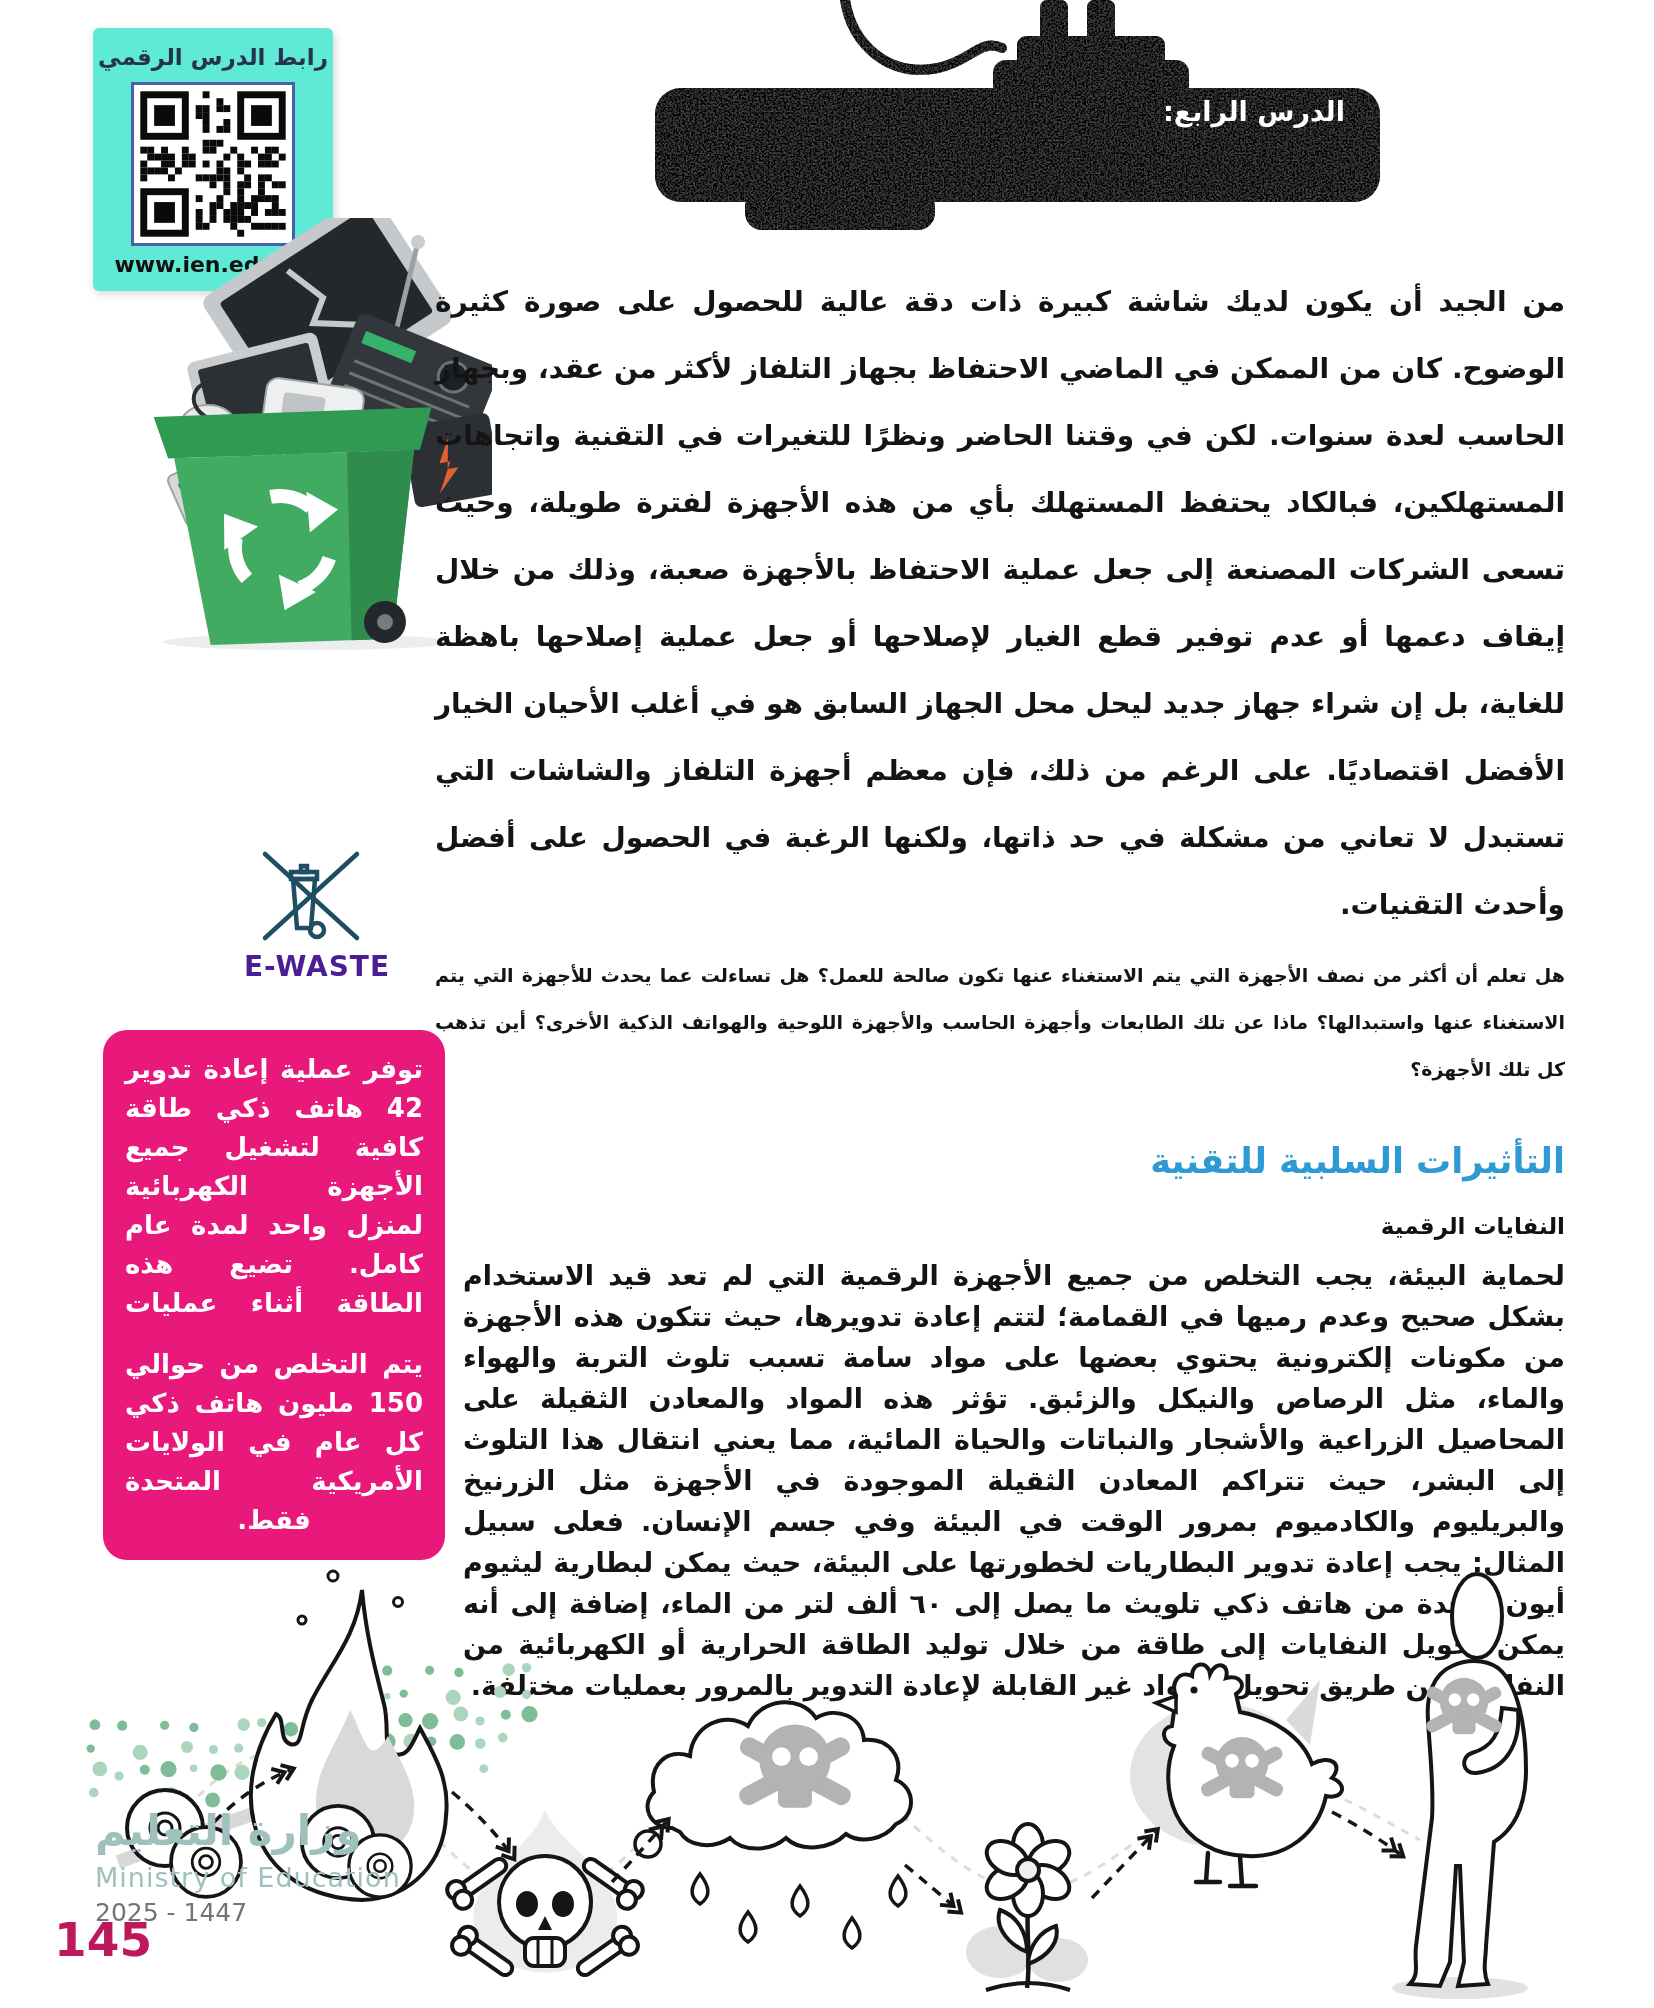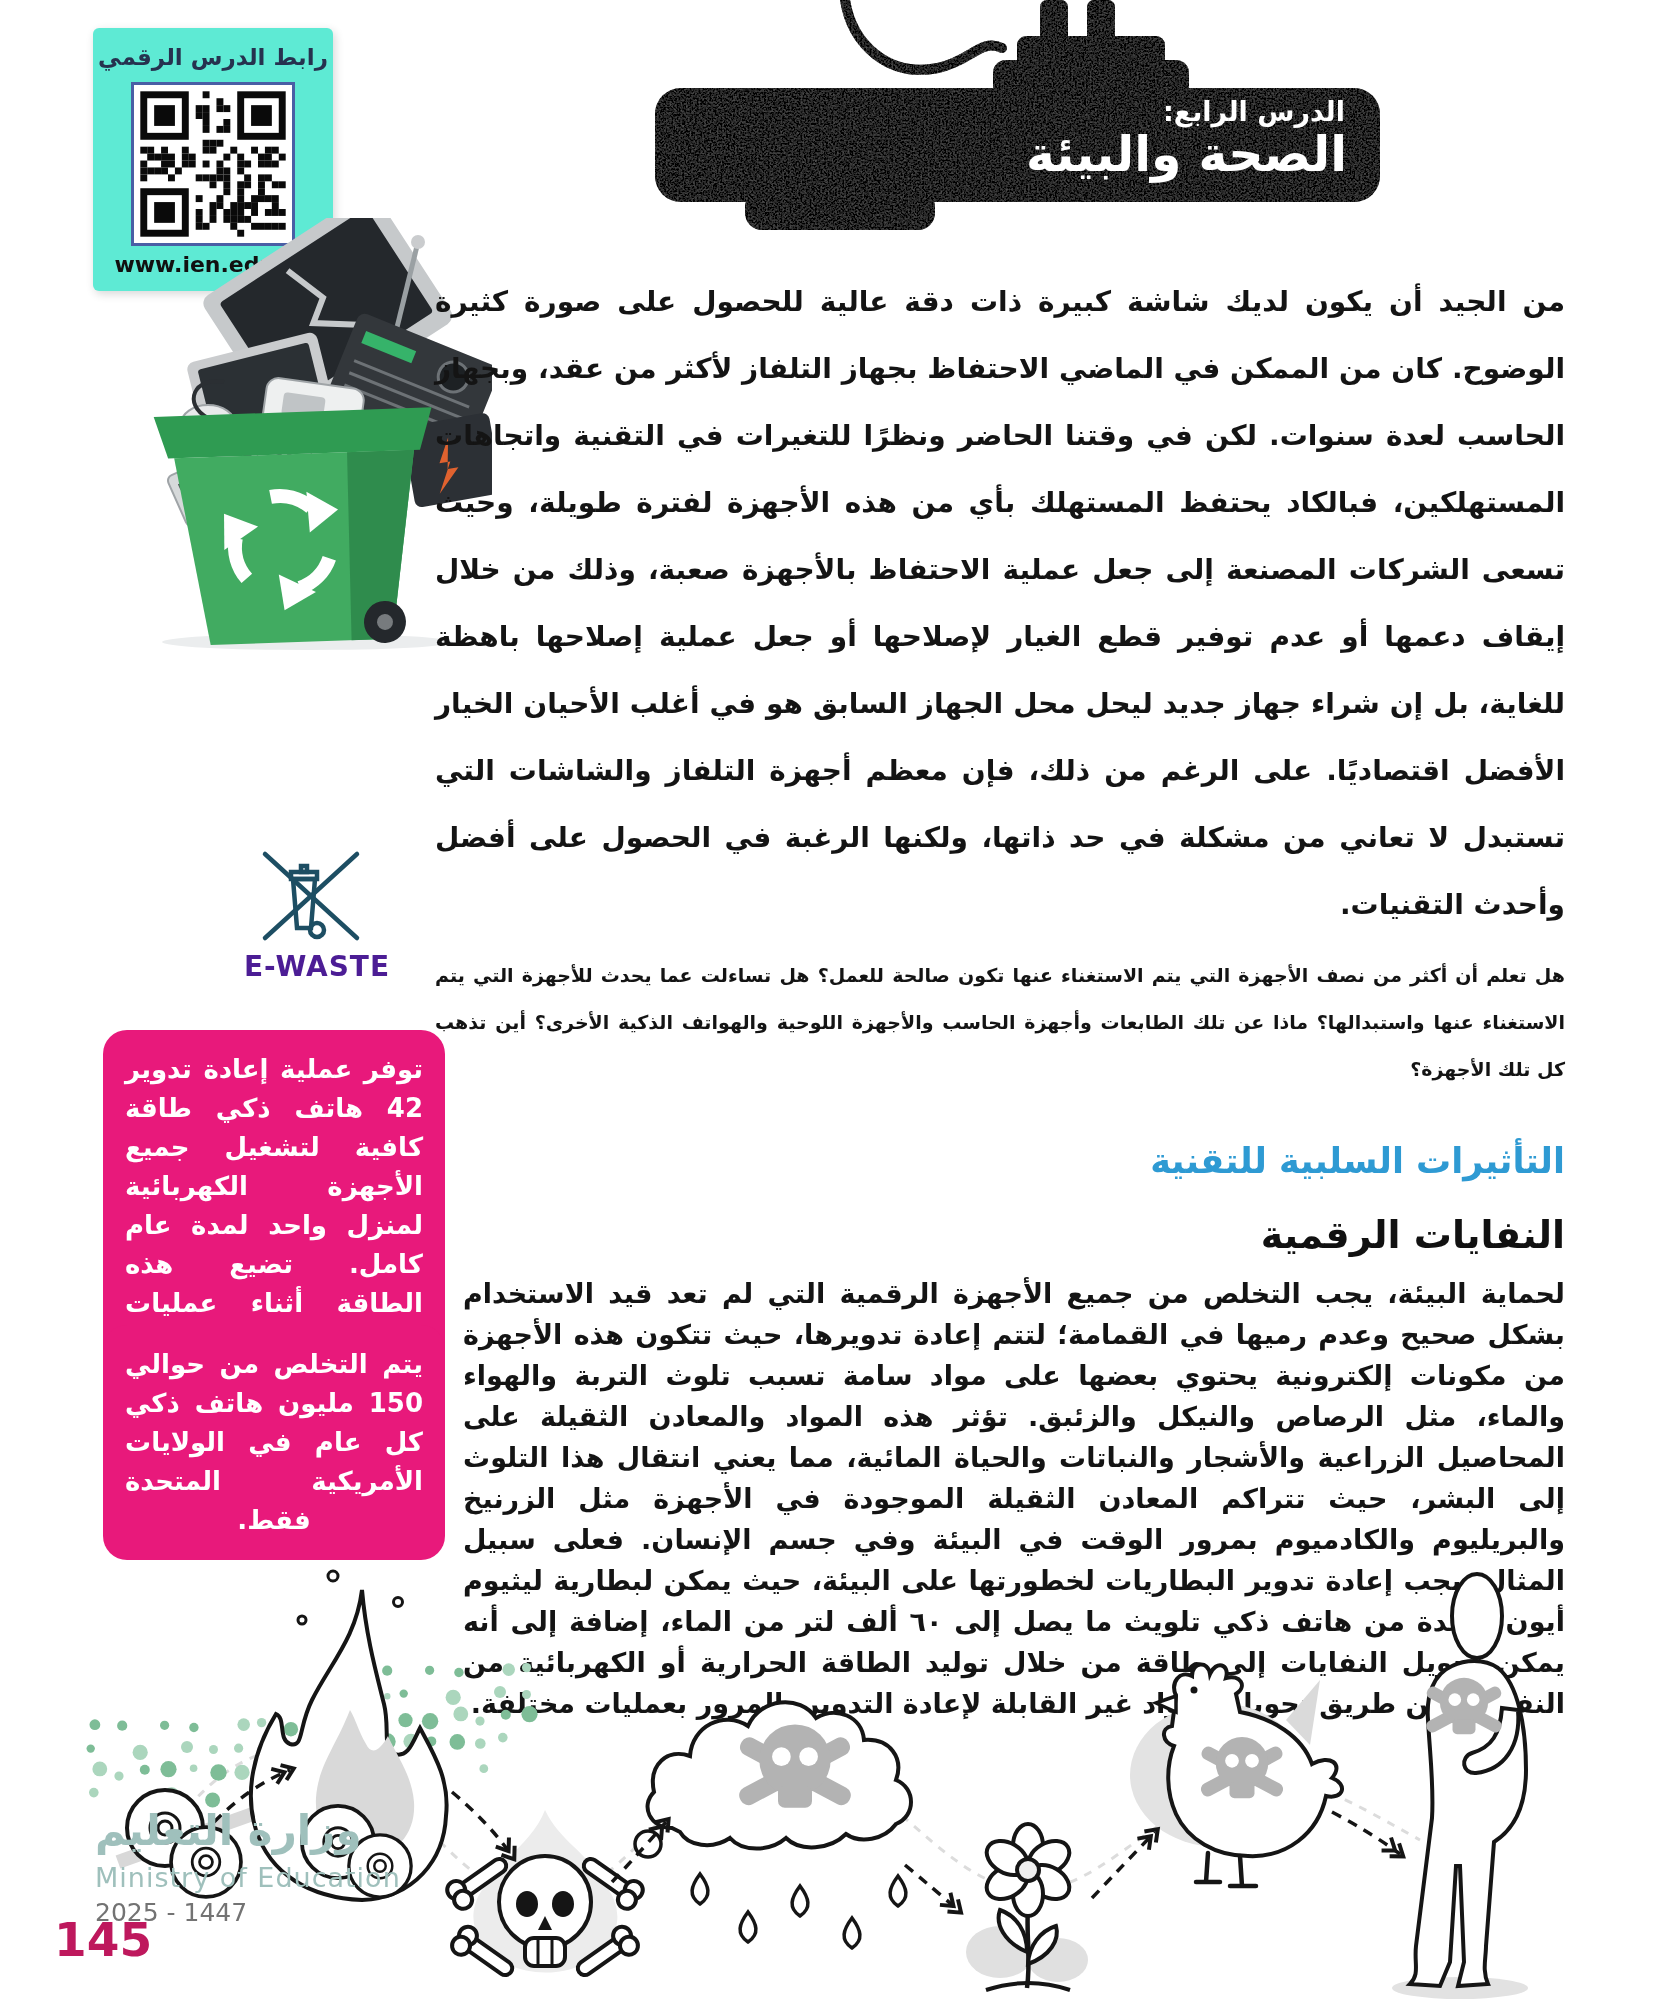--- a/index.html
+++ b/index.html
@@ -15,21 +15,21 @@
   
   .banner-svg{left:630px;top:0;}
   .lesson-label{top:96px;right:309px;color:#fff;font-size:27px;font-weight:bold;direction:rtl;}
   .banner-title{top:126px;right:307px;color:#fff;font-size:49px;font-weight:bold;direction:rtl;}
   
   .article{right:89px;top:268px;width:1130px;direction:rtl;color:#141414;}
   .article p{margin:0;text-align:justify;font-weight:bold;}
   .p-main{font-size:28px;line-height:67px;}
   .p-q{font-size:19px;line-height:47px;margin-top:14px !important;}
   .sec-head{color:#2e9ad3;font-size:35px;font-weight:bold;margin-top:48px;}
-  .sub-head{color:#111;font-size:38px;font-weight:bold;margin-top:32px;text-align:right;}
+  .sub-head{color:#111;font-size:23px;font-weight:bold;margin-top:32px;text-align:right;}
   .p-waste{font-size:27px;line-height:41px;margin-top:16px !important;padding-left:28px;}
   
   .callout{left:103px;width:342px;background:#e8197b;border-radius:24px;color:#fff;
            direction:rtl;font-weight:bold;font-size:26px;line-height:39px;
            padding:20px 22px;box-sizing:border-box;text-align:justify;text-align-last:center;}
   .co1{top:1030px;min-height:232px;}
   .co2{top:1325px;min-height:140px;}
   
   .ewaste{left:232px;top:842px;width:170px;text-align:center;color:#4c1d95;}
   .ewaste-label{font-size:28px;font-weight:bold;letter-spacing:1px;margin-top:2px;}
@@ -60,21 +60,20 @@
       <rect x="25" y="88" width="725" height="114" rx="26"></rect>
       <rect x="115" y="190" width="190" height="40" rx="17"></rect>
       <rect x="410" y="0" width="28" height="46" rx="7"></rect>
       <rect x="457" y="0" width="28" height="46" rx="7"></rect>
       <rect x="387" y="36" width="148" height="32" rx="9"></rect>
       <rect x="363" y="60" width="196" height="44" rx="13"></rect>
       <path d="M215,0 C222,44 258,78 308,68 C342,61 350,38 372,48" fill="none" stroke="#4f4f4f" stroke-width="10" stroke-linecap="round"></path>
     </g>
   </svg>
   <div class="abs lesson-label">الدرس الرابع:</div>
-  <div class="abs banner-title">الصحة والبيئة</div>
 
   <div class="abs qr-card">
     <div class="qr-label">رابط الدرس الرقمي</div>
     <div class="qr-frame">
       <svg width="150" height="150" viewBox="-2 -2 130 130">
           <g id="qmods" fill="#0a0a0a">
             <rect x="54" y="0" width="6" height="6"></rect>
             <rect x="66" y="6" width="6" height="6"></rect>
             <rect x="48" y="12" width="6" height="6"></rect>
             <rect x="54" y="12" width="6" height="6"></rect>

